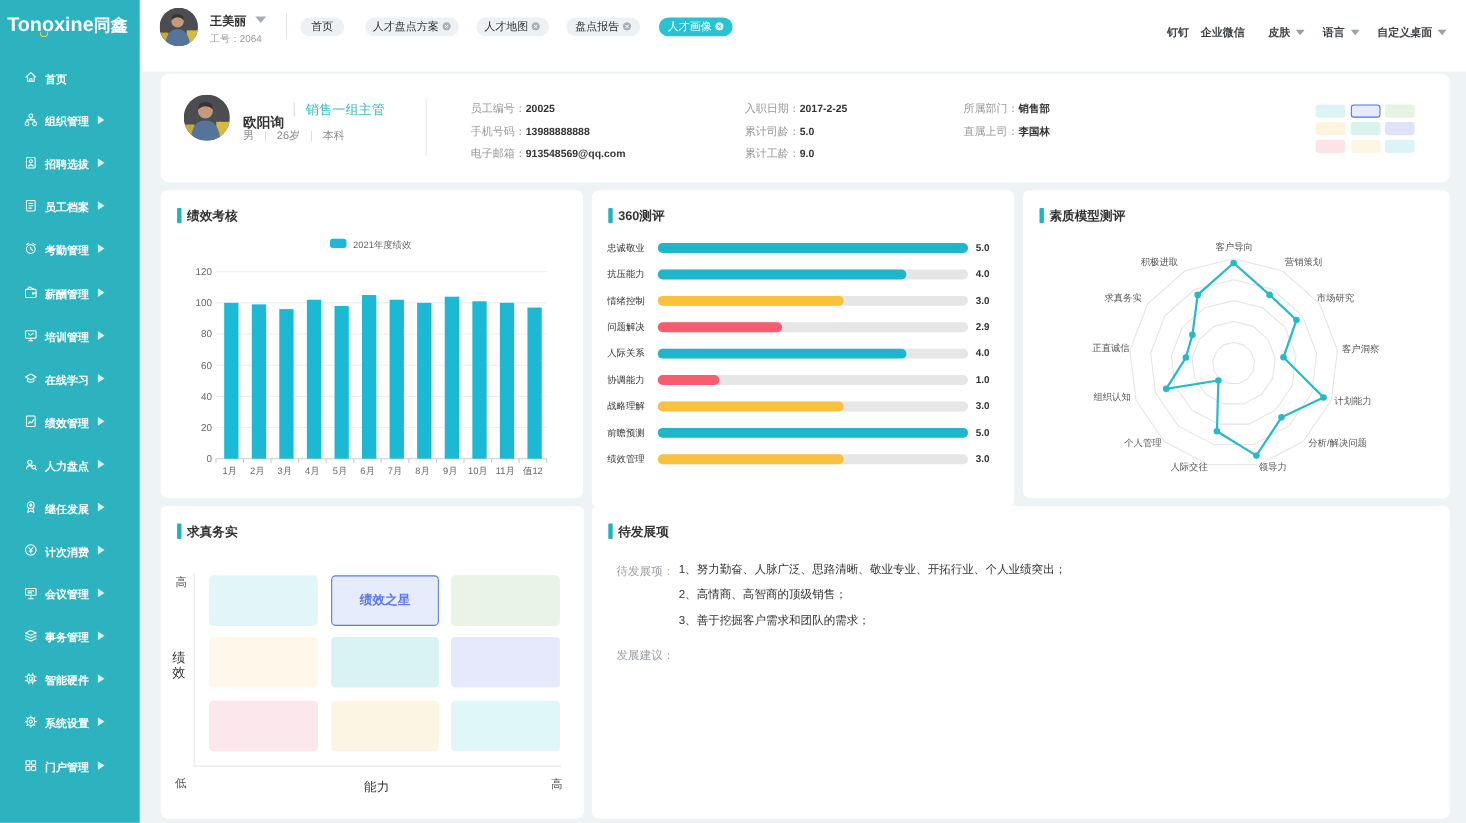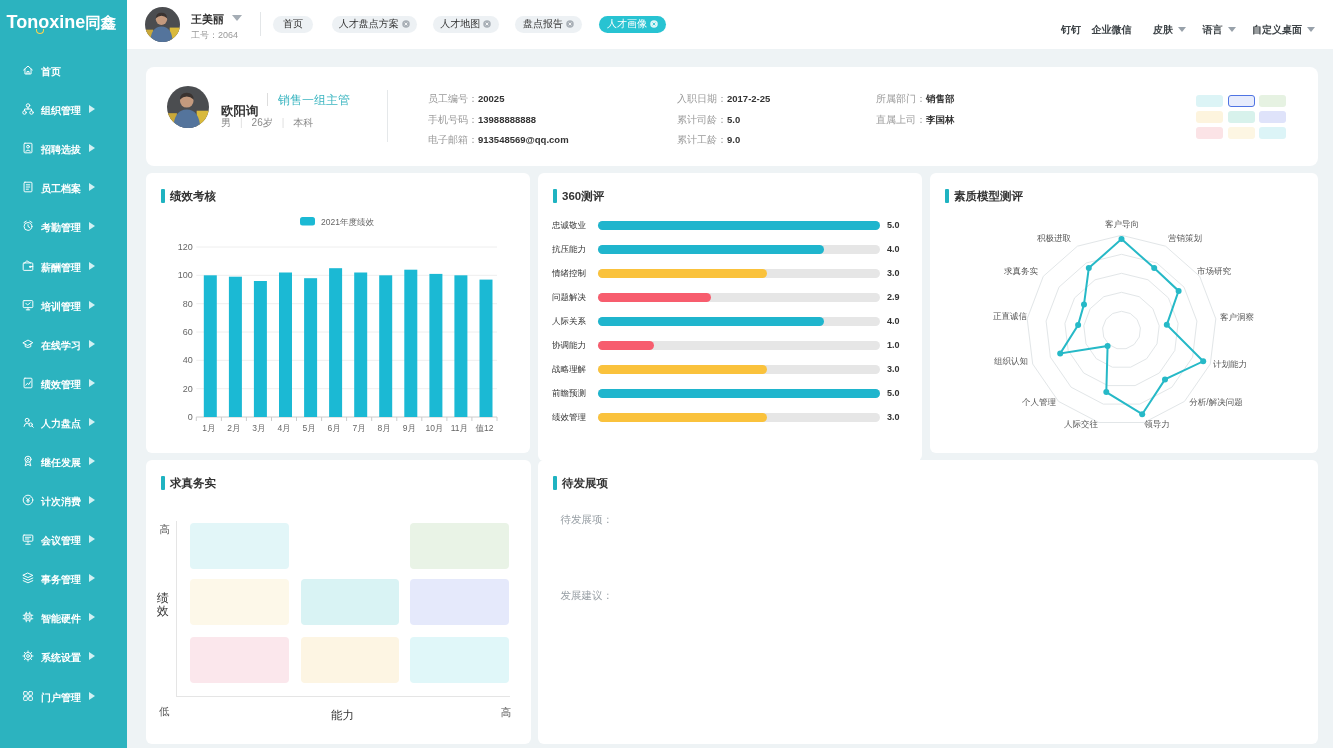--- a/index.html
+++ b/index.html
@@ -5,21 +5,21 @@
 *{margin:0;padding:0;box-sizing:border-box}
 html,body{width:1333px;height:748px;overflow:hidden;font-family:"Liberation Sans",sans-serif;background:#eef3f5}
 .abs{position:absolute}
 #sidebar{position:absolute;left:0;top:0;width:127px;height:748px;background:#2cb3bf;z-index:5}
 #logo{position:absolute;left:6.5px;top:12px;color:#fff;font-weight:bold;font-size:18px;white-space:nowrap}
 #logo .cn{font-size:15.5px}
 .mitem{position:absolute;left:0;width:127px;height:16px;color:#fff;font-size:10px;font-weight:bold}
 .mitem .ic{position:absolute;left:21px;top:1px;width:14px;height:14px}
 .mitem .tx{position:absolute;left:41px;top:3px}
 .mitem .ar{position:absolute;left:88.5px;top:3.5px;width:0;height:0;border-left:6px solid #d2f1f3;border-top:4.5px solid transparent;border-bottom:4.5px solid transparent}
-#topbar{position:absolute;left:127px;top:0;width:1206px;height:49px;background:#fff;z-index:4}
+#topbar{position:absolute;left:127px;top:0;width:1206px;height:65px;background:#fff;z-index:4}
 .pill{position:absolute;top:15.5px;height:17px;border-radius:8.5px;background:#edf1f4;color:#333;font-size:10px;display:flex;align-items:center;justify-content:center}
 .pill.on{background:#28c3d2;color:#fff}
 .xc{width:8px;height:8px;margin-left:3px;flex:none}
 .tr-item{position:absolute;top:23px;font-size:10px;font-weight:600;color:#3c4246;white-space:nowrap}
 .caret{display:inline-block;width:0;height:0;border-top:5px solid #98a1aa;border-left:4.5px solid transparent;border-right:4.5px solid transparent;margin-left:5px;vertical-align:1px}
 .card{position:absolute;background:#fff;border-radius:6px}
 .ctitle{position:absolute;left:24px;top:16px;font-size:11.5px;font-weight:bold;color:#333}
 .ctitle:before{content:"";position:absolute;left:-9px;top:0px;width:3.5px;height:13.5px;background:#1fb3c1;border-radius:1px}
 .g9{position:absolute;border-radius:4px}
 .lab{position:absolute;font-size:10px;color:#999;white-space:nowrap}
@@ -384,25 +384,29 @@
 <div class="card" style="left:146px;top:460px;width:385px;height:284px">
   <div class="ctitle">求真务实</div>
   <div class="abs" style="left:29.5px;top:61px;width:1px;height:176px;background:#e5e5e5"></div>
   <div class="abs" style="left:29.5px;top:236.4px;width:334px;height:1px;background:#e5e5e5"></div>
   <div class="abs" style="left:13.6px;top:63px;font-size:10.5px;color:#555">高</div>
   <div class="abs" style="left:10.7px;top:132px;font-size:12px;color:#333;width:13px;line-height:13px">绩效</div>
   <div class="abs" style="left:13px;top:245px;font-size:10.5px;color:#555">低</div>
   <div class="abs" style="left:185px;top:248px;font-size:11.5px;color:#333">能力</div>
   <div class="abs" style="left:354.8px;top:245.5px;font-size:10.5px;color:#555">高</div>
   <div class="g9" style="left:44.3px;top:63px;width:98.5px;height:45.5px;background:#e2f6f8;"></div>
+    <div class="g9" style="left:154.8px;top:63px;width:98.5px;height:45.5px;background:#e7ecfc;border:1.5px solid #5b79e8;">
+      <div style="width:100%;height:100%;display:flex;align-items:center;justify-content:center;font-size:11.5px;font-weight:bold;color:#5b79e8">绩效之星</div>
+    </div>
     <div class="g9" style="left:264.4px;top:63px;width:98.5px;height:45.5px;background:#e9f3e6;"></div>
     <div class="g9" style="left:44.3px;top:119px;width:98.5px;height:45.5px;background:#fdf8e9;"></div>
     <div class="g9" style="left:154.8px;top:119px;width:98.5px;height:45.5px;background:#d9f3f4;"></div>
     <div class="g9" style="left:264.4px;top:119px;width:98.5px;height:45.5px;background:#e5e9fb;"></div>
     <div class="g9" style="left:44.3px;top:177px;width:98.5px;height:45.5px;background:#fbe7ec;"></div>
     <div class="g9" style="left:154.8px;top:177px;width:98.5px;height:45.5px;background:#fdf5e3;"></div>
     <div class="g9" style="left:264.4px;top:177px;width:98.5px;height:45.5px;background:#e0f7f9;"></div>
 </div>
 <div class="card" style="left:538px;top:460px;width:780px;height:284px">
   <div class="ctitle">待发展项</div>
   <div class="abs" style="left:22.5px;top:52.5px;font-size:10.5px;color:#99a0a6">待发展项：</div>
+  <div class="abs" style="left:79px;top:47px;font-size:10.5px;color:#333;line-height:23px">1、努力勤奋、人脉广泛、思路清晰、敬业专业、开拓行业、个人业绩突出；<br>2、高情商、高智商的顶级销售；<br>3、善于挖掘客户需求和团队的需求；</div>
   <div class="abs" style="left:22.5px;top:129px;font-size:10.5px;color:#99a0a6">发展建议：</div>
 </div>
 
 </body></html>

